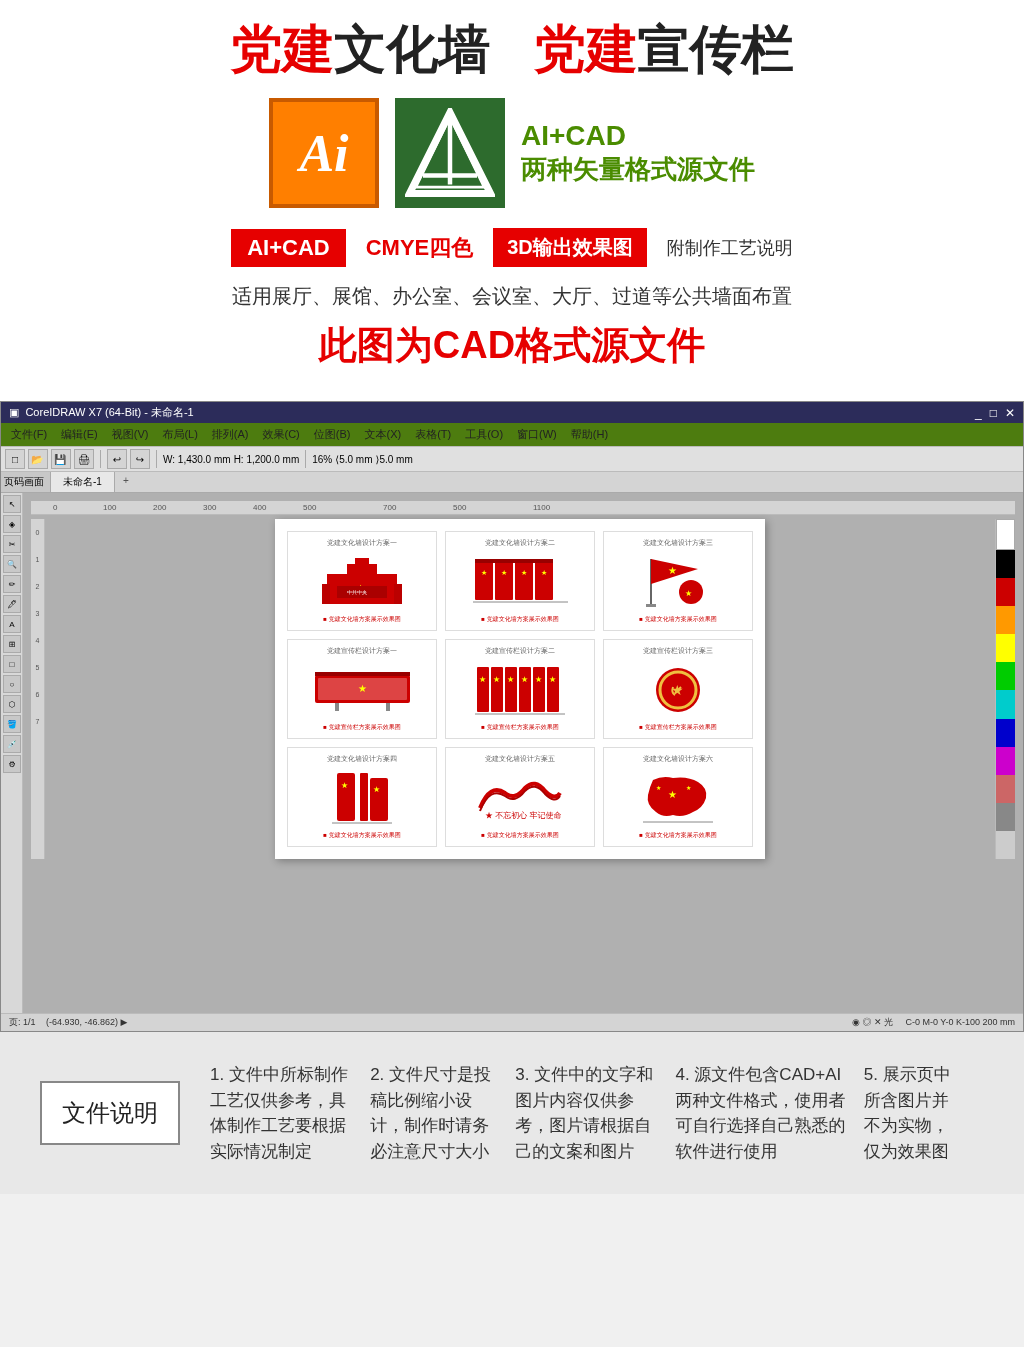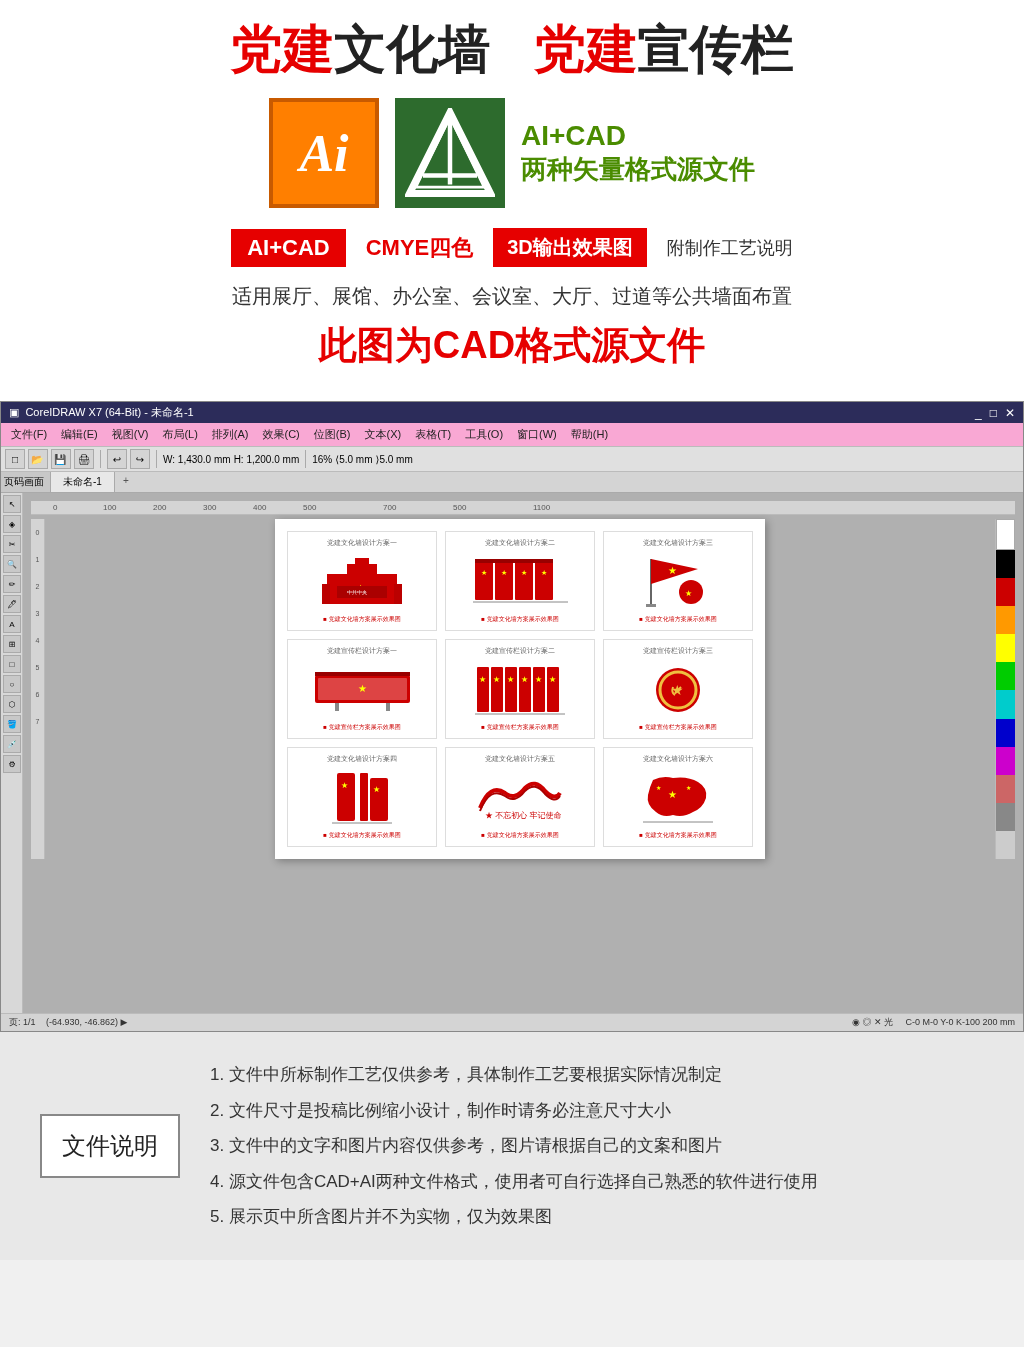--- a/index.html
+++ b/index.html
@@ -155,21 +155,21 @@
       gap: 6px;
     }
 
     .cdr-titlebar-right {
       display: flex;
       gap: 8px;
       font-size: 12px;
     }
 
     .cdr-menubar {
-      background: #f9a8d4;
+      background: #4d7c0f;
       display: flex;
       gap: 2px;
       padding: 2px 4px;
       font-size: 11px;
       border-bottom: 1px solid #bbb;
     }
 
     .cdr-menubar span {
       padding: 2px 6px;
       cursor: pointer;
@@ -346,21 +346,21 @@
       color: #222;
       white-space: nowrap;
       min-width: 120px;
       text-align: center;
       align-self: center;
     }
 
     .file-desc-list {
       flex: 1;
       display: flex;
-      flex-direction: column;
+      flex-direction: row;
       gap: 10px;
     }
 
     .file-desc-item {
       font-size: 17px;
       color: #333;
       line-height: 1.5;
     }
   </style>
 </head>

